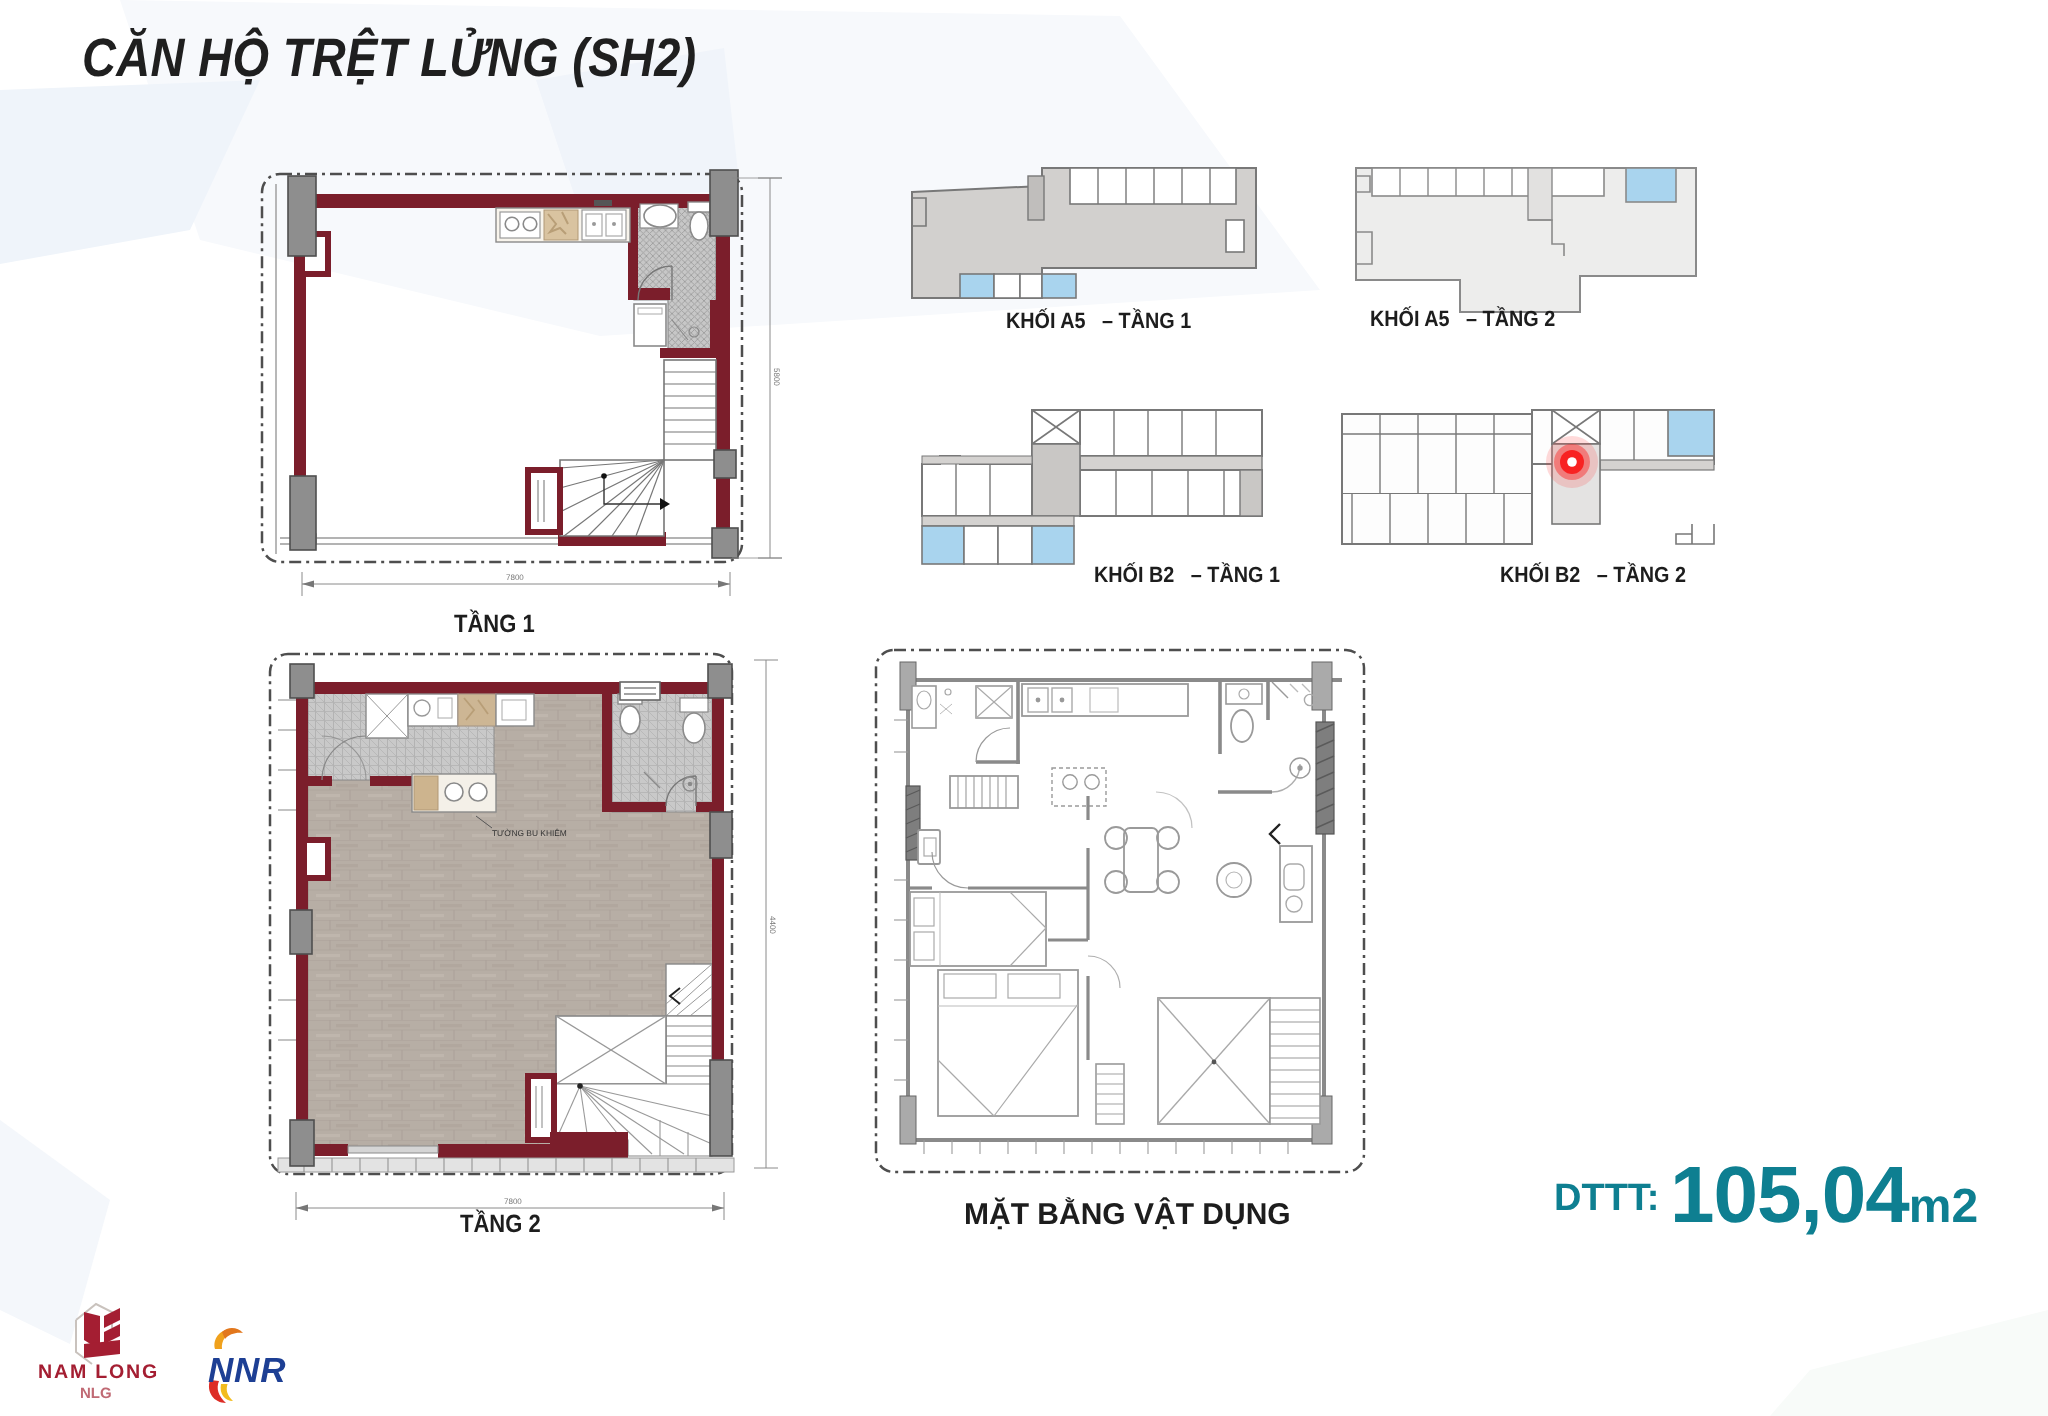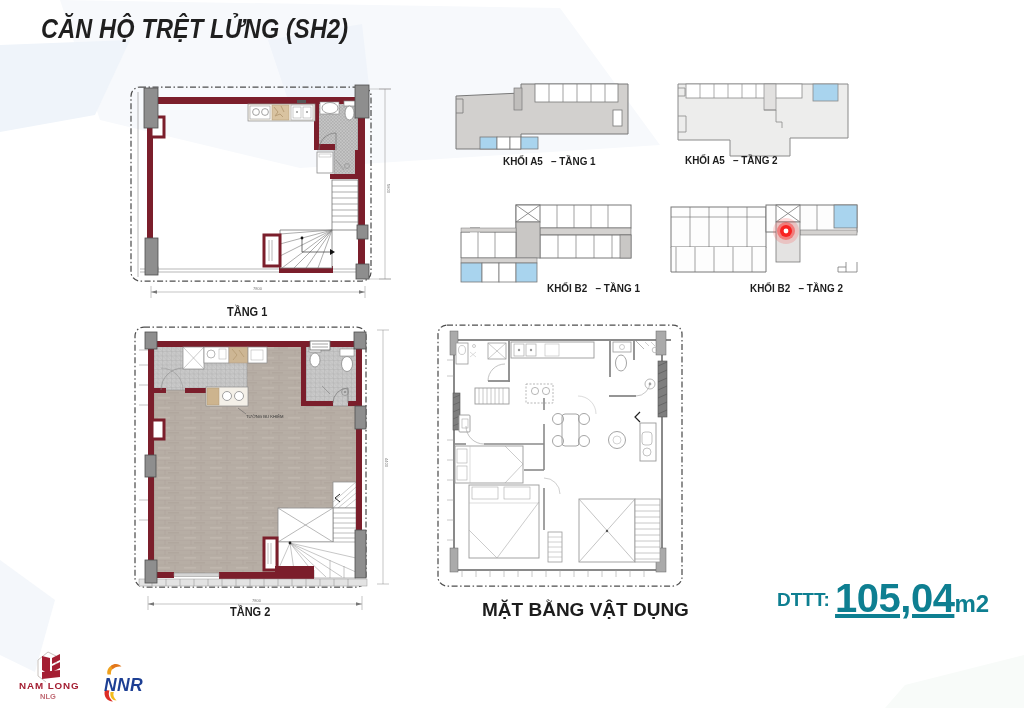--- a/index.html
+++ b/index.html
@@ -723,24 +723,24 @@
       <line x1="447" y1="376" x2="454" y2="376"></line>
 <line x1="447" y1="440" x2="454" y2="440"></line>
       <line x1="447" y1="460" x2="454" y2="460"></line>
 <line x1="447" y1="480" x2="454" y2="480"></line>
       <line x1="447" y1="500" x2="454" y2="500"></line>
 <line x1="447" y1="520" x2="454" y2="520"></line>
       <line x1="447" y1="540" x2="454" y2="540"></line>
 </g>
 </svg>
 
-<div class="planlabel" style="left:482px;top:599px;font-size:19px;text-align:center;">MẶT BẰNG VẬT DỤNG</div>
+<div class="planlabel" style="left:482px;top:599px;font-size:15px;text-align:center;">MẶT BẰNG VẬT DỤNG</div>
 
 <div class="abs" style="left:777px;top:576px;width:230px;color:#0e7f91;white-space:nowrap;">
-<span style="font-size:19px;font-weight:bold;vertical-align:6px;text-align:center;">DTTT: </span><span style="font-size:40px;font-weight:bold;letter-spacing:-0.5px;text-decoration:underline;">105,04</span><span style="font-size:24px;font-weight:bold;margin-top:41px;">m2</span>
+<span style="font-size:19px;font-weight:bold;vertical-align:6px;text-align:center;">DTTT: </span><span style="font-size:40px;font-weight:bold;letter-spacing:-0.5px;">105,04</span><span style="font-size:24px;font-weight:bold;margin-top:41px;">m2</span>
 </div>
 
 <svg class="abs" style="left:16px;top:646px;" width="70" height="58" viewBox="0 0 70 58">
 <g>
 <path d="M22,14 L32,6 L40,10 L40,18" fill="none" stroke="#c9c2bd" stroke-width="1"></path>
 <path d="M22,14 L22,30 L30,36" fill="none" stroke="#c9c2bd" stroke-width="1"></path>
 <path d="M26,10 L26,24 L34,29 L34,12 Z" fill="#a41e32"></path>
 <path d="M36,12 L44,8 L44,14 L36,18 Z" fill="#a41e32"></path>
 <path d="M36,20 L44,16 L44,22 L36,26 Z" fill="#a41e32"></path>
 <path d="M26,26 L44,24 L44,31 L26,33 Z" fill="#a41e32"></path>

